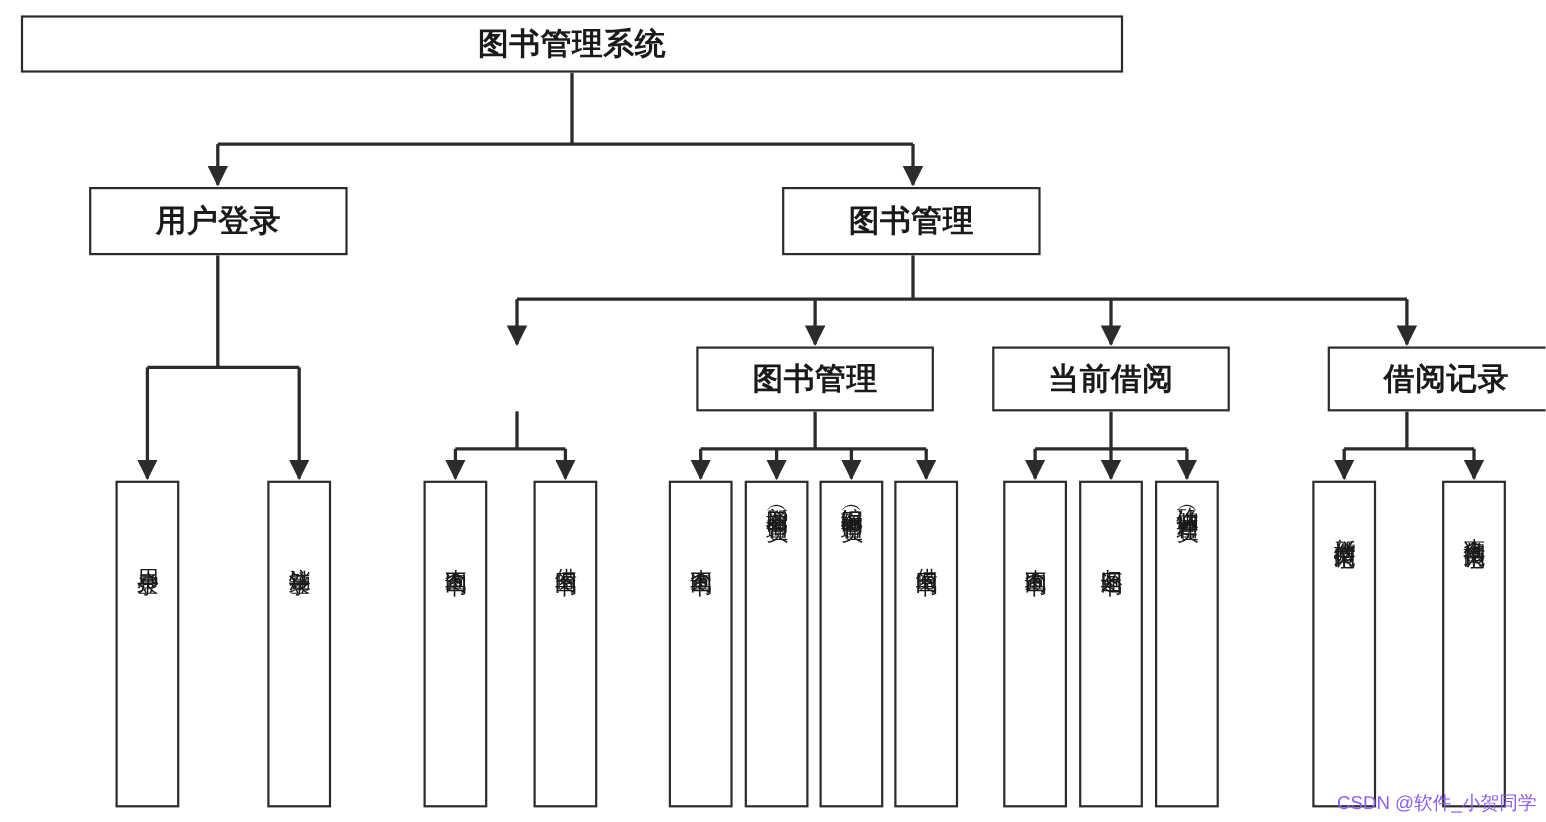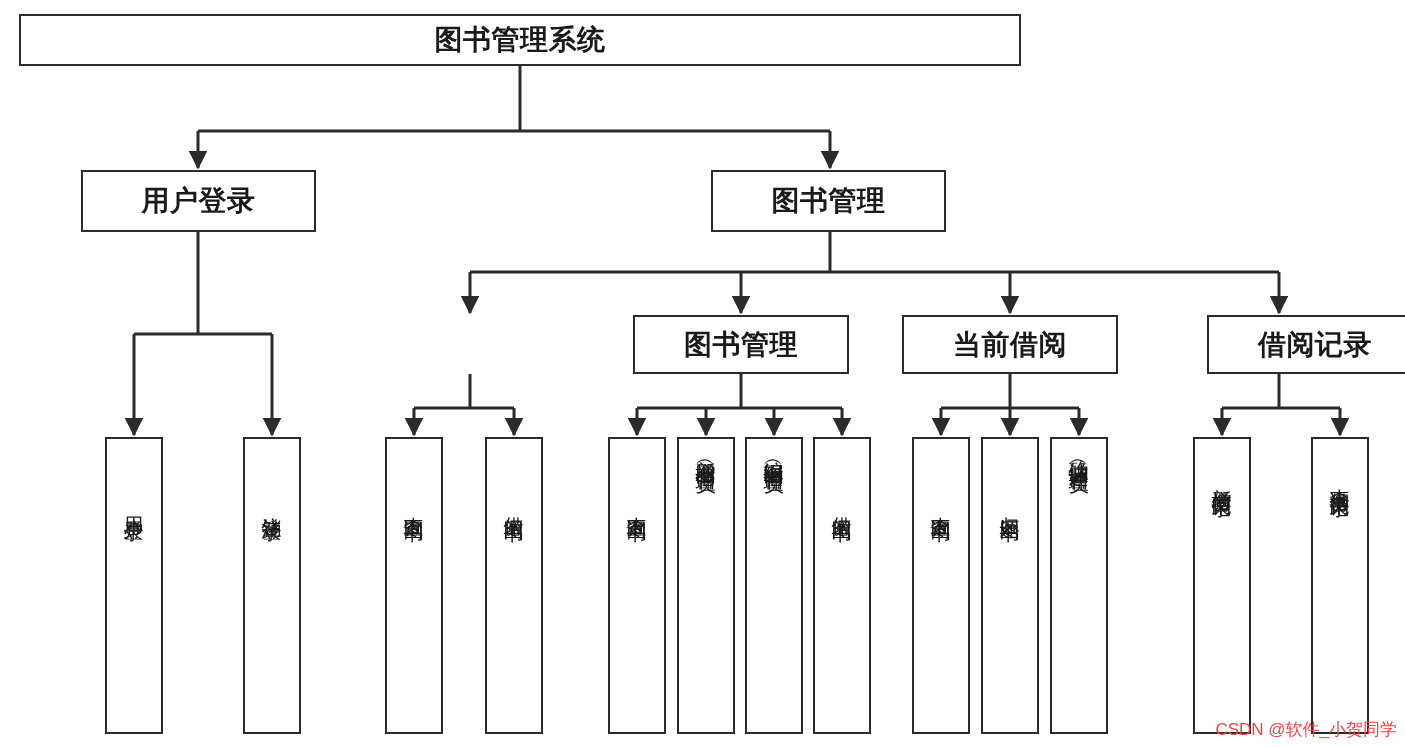--- a/index.html
+++ b/index.html
@@ -59,21 +59,21 @@
     text-orientation: upright;
     letter-spacing: 2px;
     line-height: 1;
   }
   .watermark {
     position: absolute;
     right: 8px;
     bottom: 6px;
     font-family: "Liberation Sans", "DejaVu Sans", sans-serif;
     font-size: 17px;
-    color: #ef4444;
+    color: #8b5cf6;
     white-space: nowrap;
     pointer-events: none;
   }
 </style>
 </head>
 <body>
 
 <div id="diagram-root">
 
   <svg id="diagram-svg" viewBox="0 0 1405 747" xmlns="http://www.w3.org/2000/svg">

